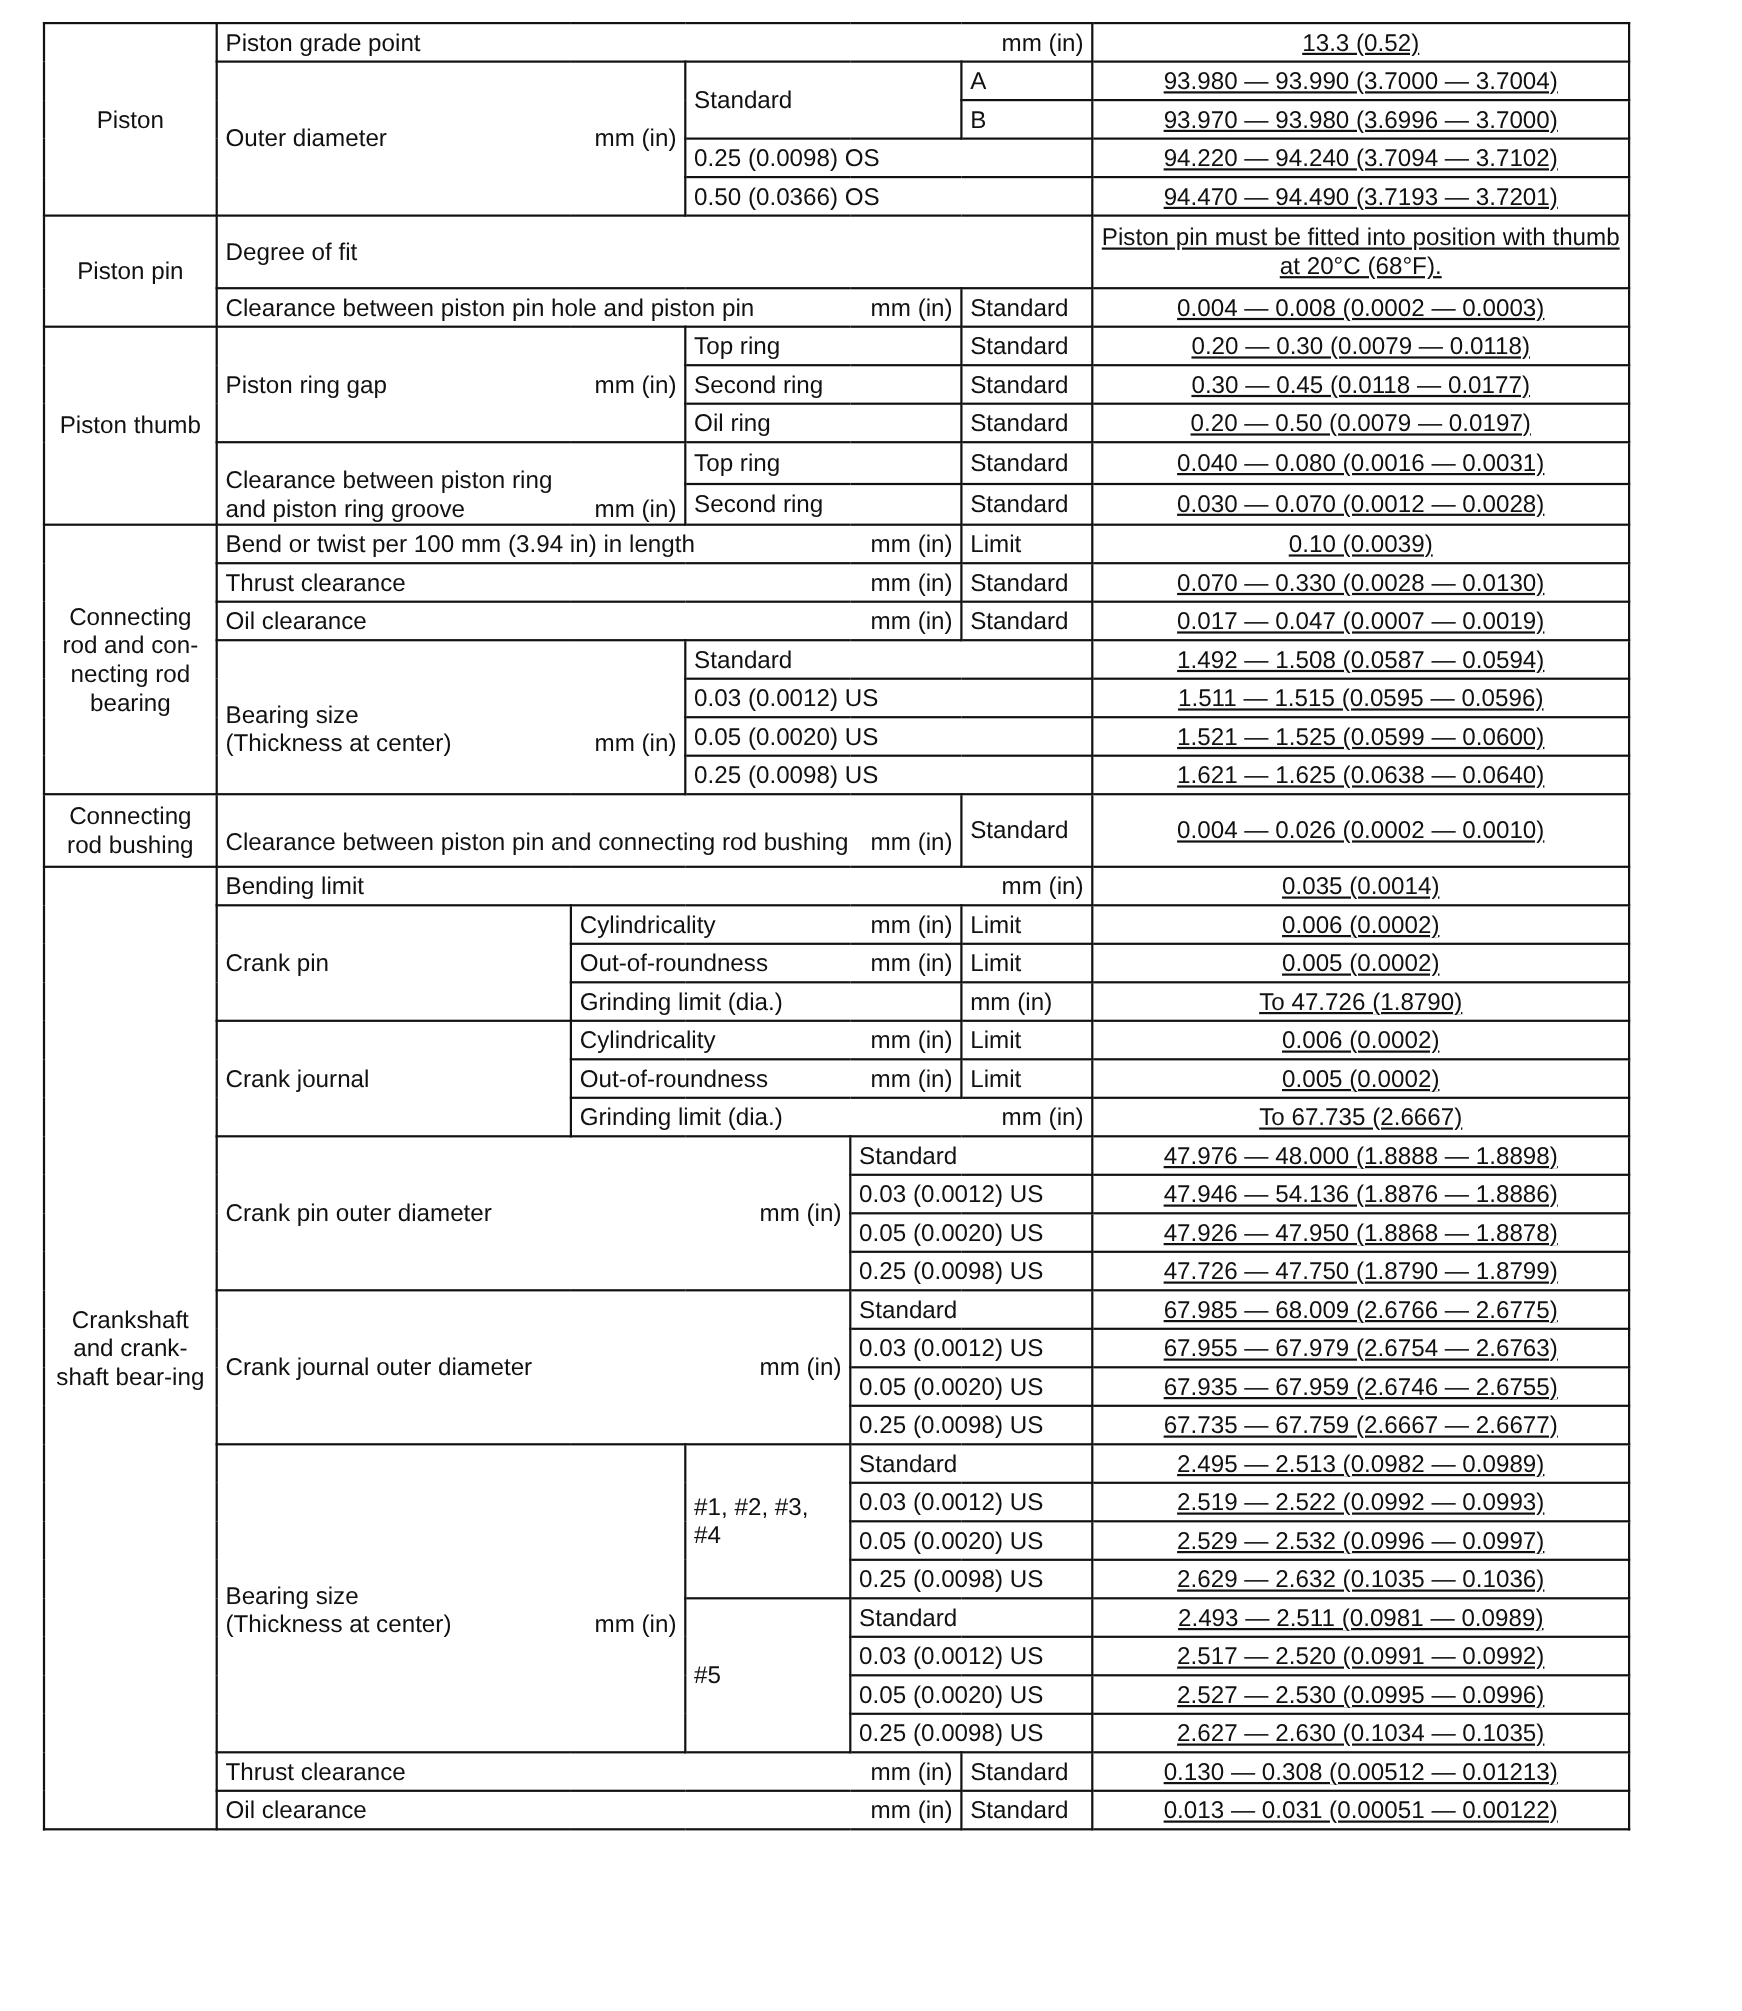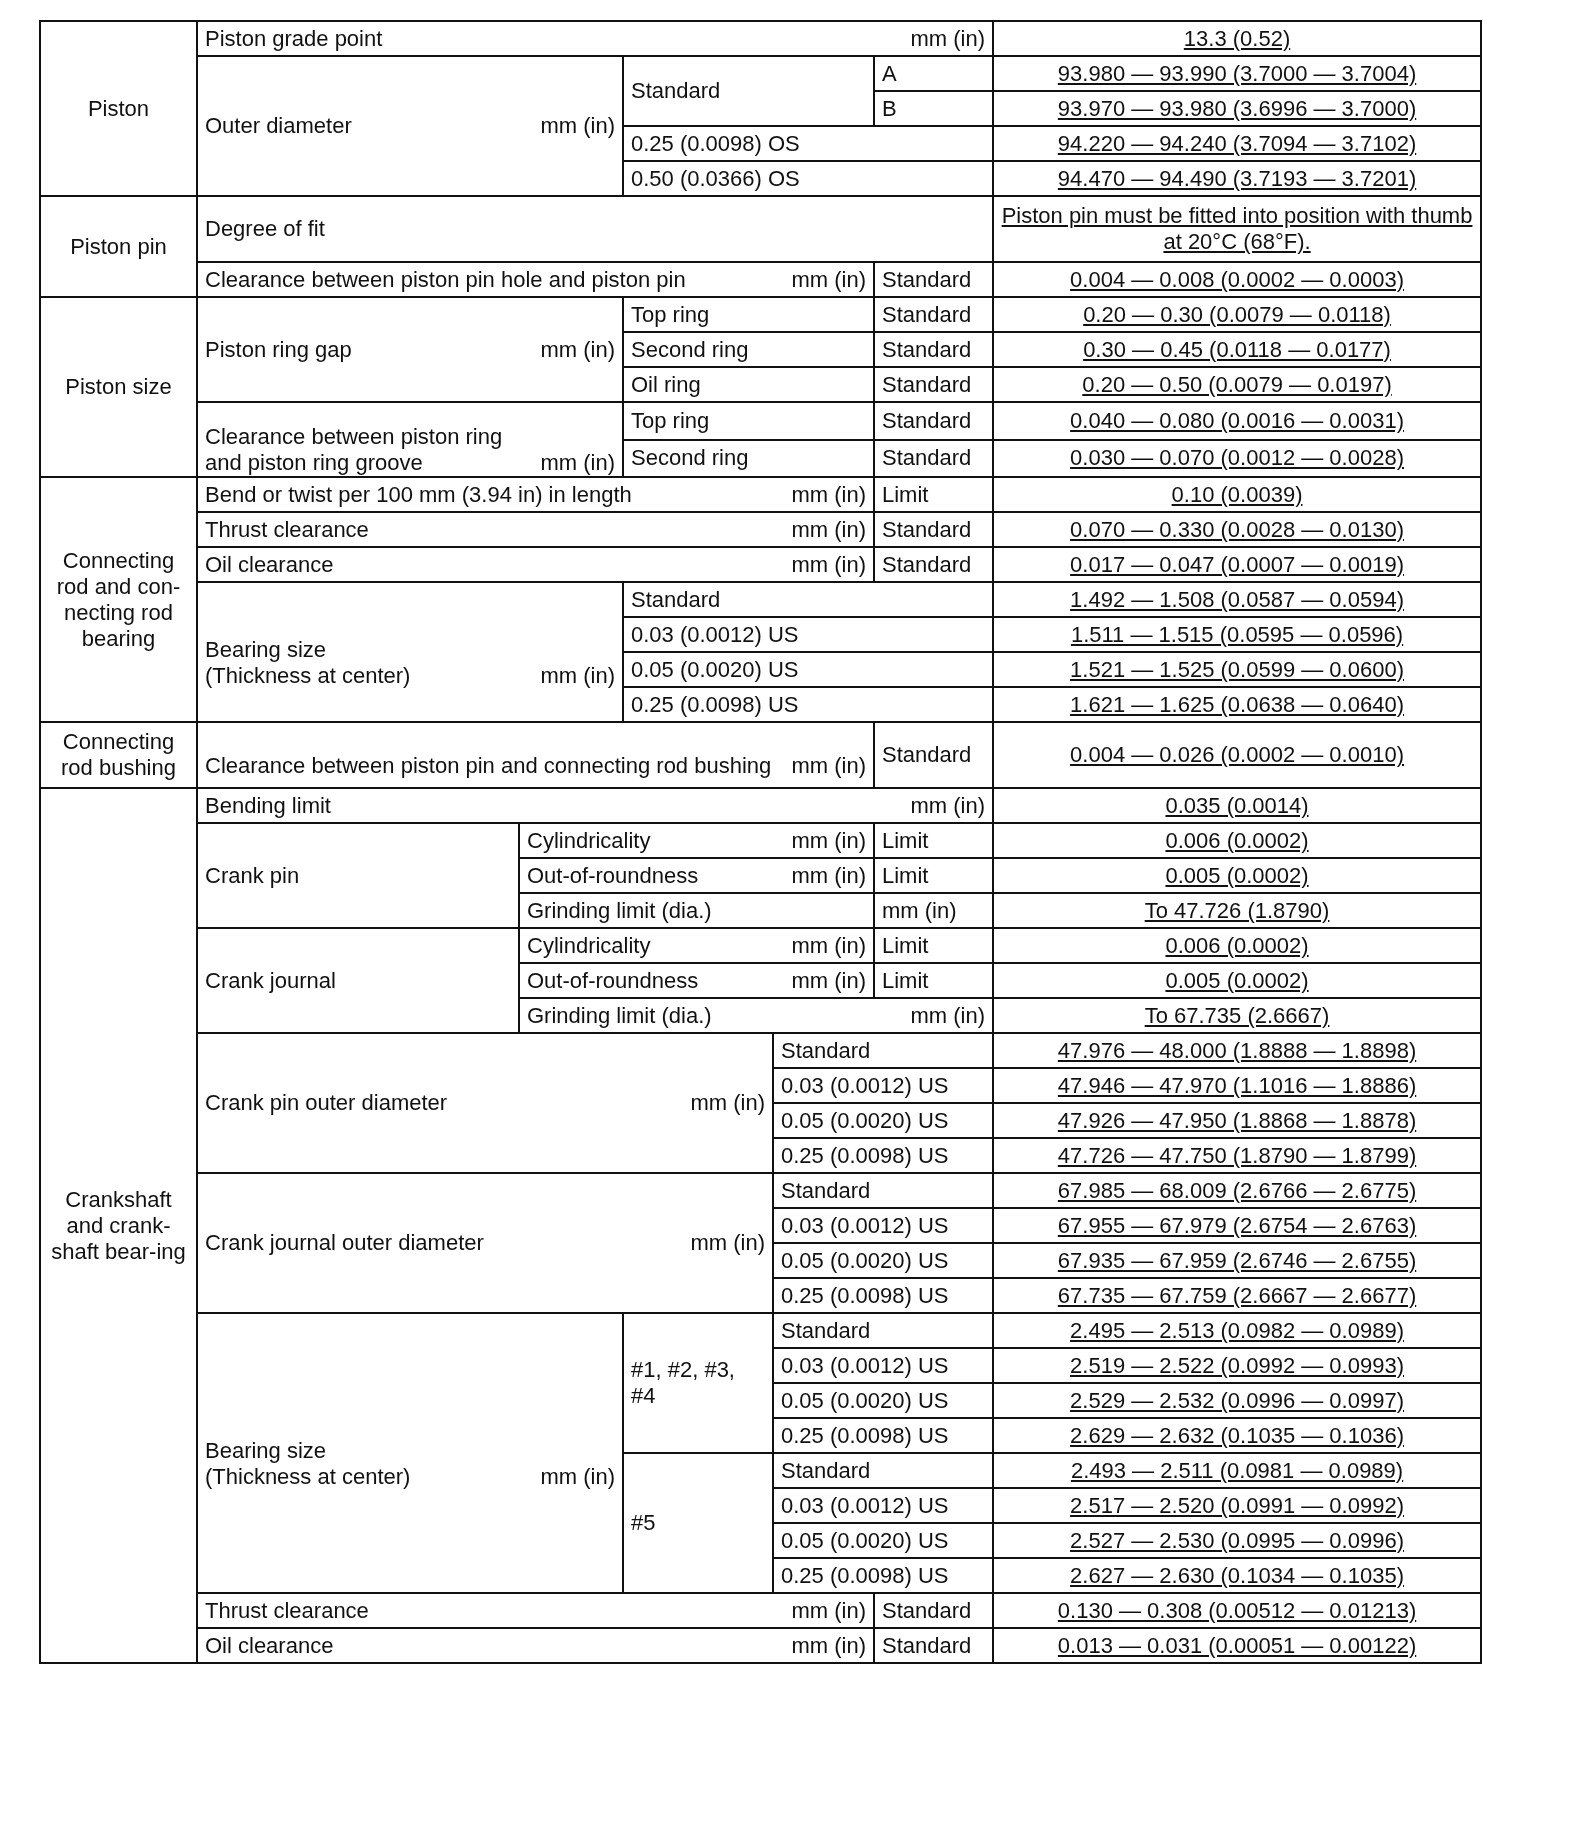--- a/index.html
+++ b/index.html
@@ -81,21 +81,21 @@
           <div class="lbl">
             <span>Clearance between piston pin hole and piston pin</span>
             <span class="u">mm (in)</span>
           </div>
         </td>
       <td>Standard</td>
       <td class="val">0.004 — 0.008 (0.0002 — 0.0003)</td>
     </tr>
 
     <tr>
-      <td rowspan="5" class="group">Piston size</td>
+      <td rowspan="5" class="group">Piston thumb</td>
       <td colspan="2" rowspan="3">
           <div class="lbl">
             <span>Piston ring gap</span>
             <span class="u">mm (in)</span>
           </div>
         </td>
       <td colspan="2">Top ring</td>
       <td>Standard</td>
       <td class="val">0.20 — 0.30 (0.0079 — 0.0118)</td>
     </tr>
@@ -266,21 +266,21 @@
           <div class="lbl">
             <span>Crank pin outer diameter</span>
             <span class="u">mm (in)</span>
           </div>
         </td>
       <td colspan="2">Standard</td>
       <td class="val">47.976 — 48.000 (1.8888 — 1.8898)</td>
     </tr>
     <tr class="sep-top">
       <td colspan="2">0.03 (0.0012) US</td>
-      <td class="val">47.946 — 47.970 (1.1016 — 1.8886)</td>
+      <td class="val">47.946 — 54.136 (1.8876 — 1.8886)</td>
     </tr>
     <tr>
       <td colspan="2">0.05 (0.0020) US</td>
       <td class="val">47.926 — 47.950 (1.8868 — 1.8878)</td>
     </tr>
     <tr>
       <td colspan="2">0.25 (0.0098) US</td>
       <td class="val">47.726 — 47.750 (1.8790 — 1.8799)</td>
     </tr>
 

